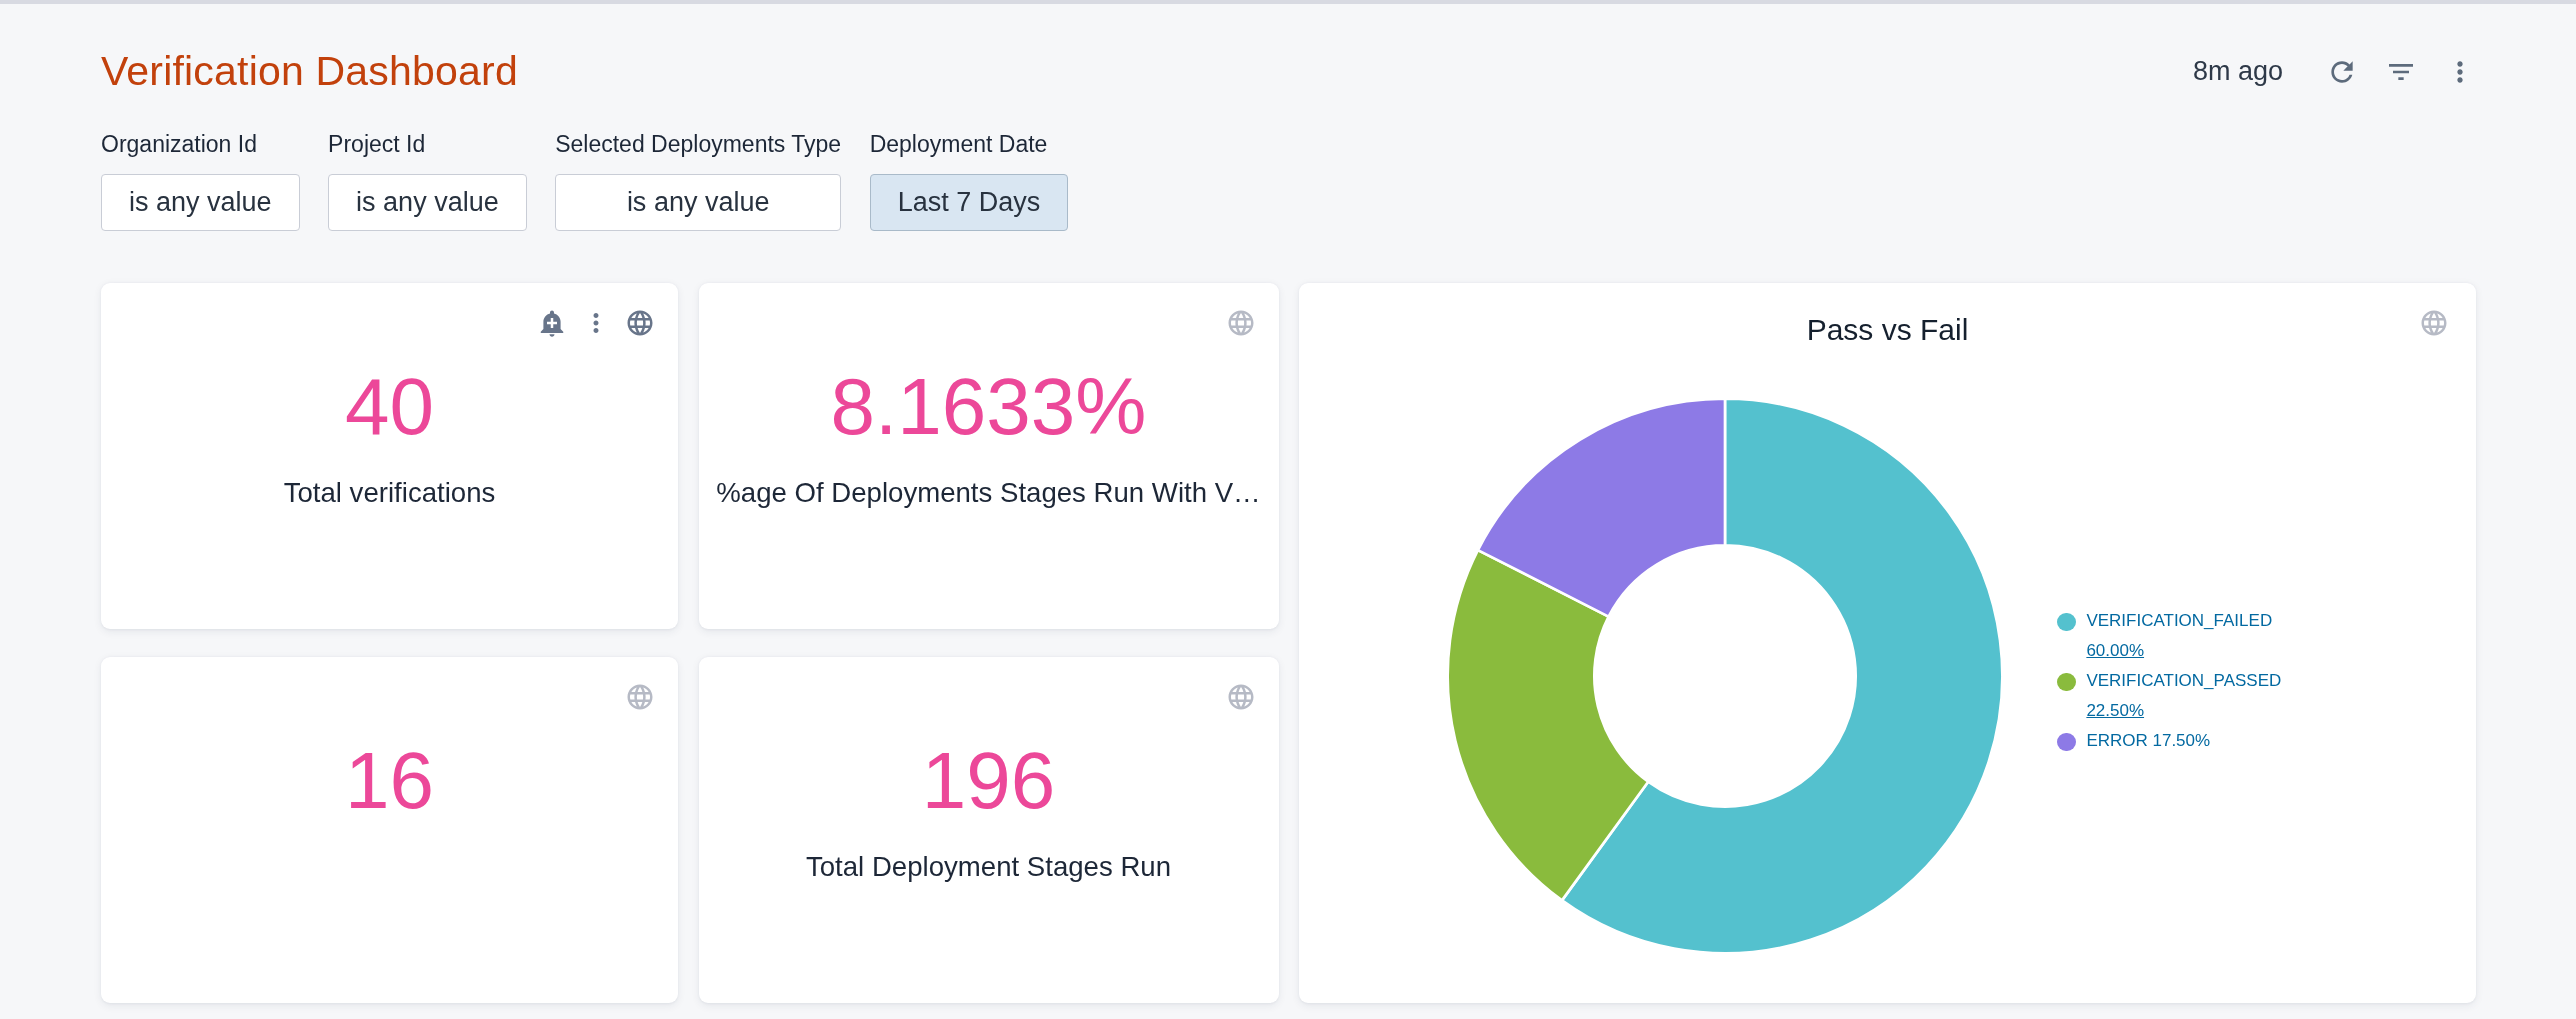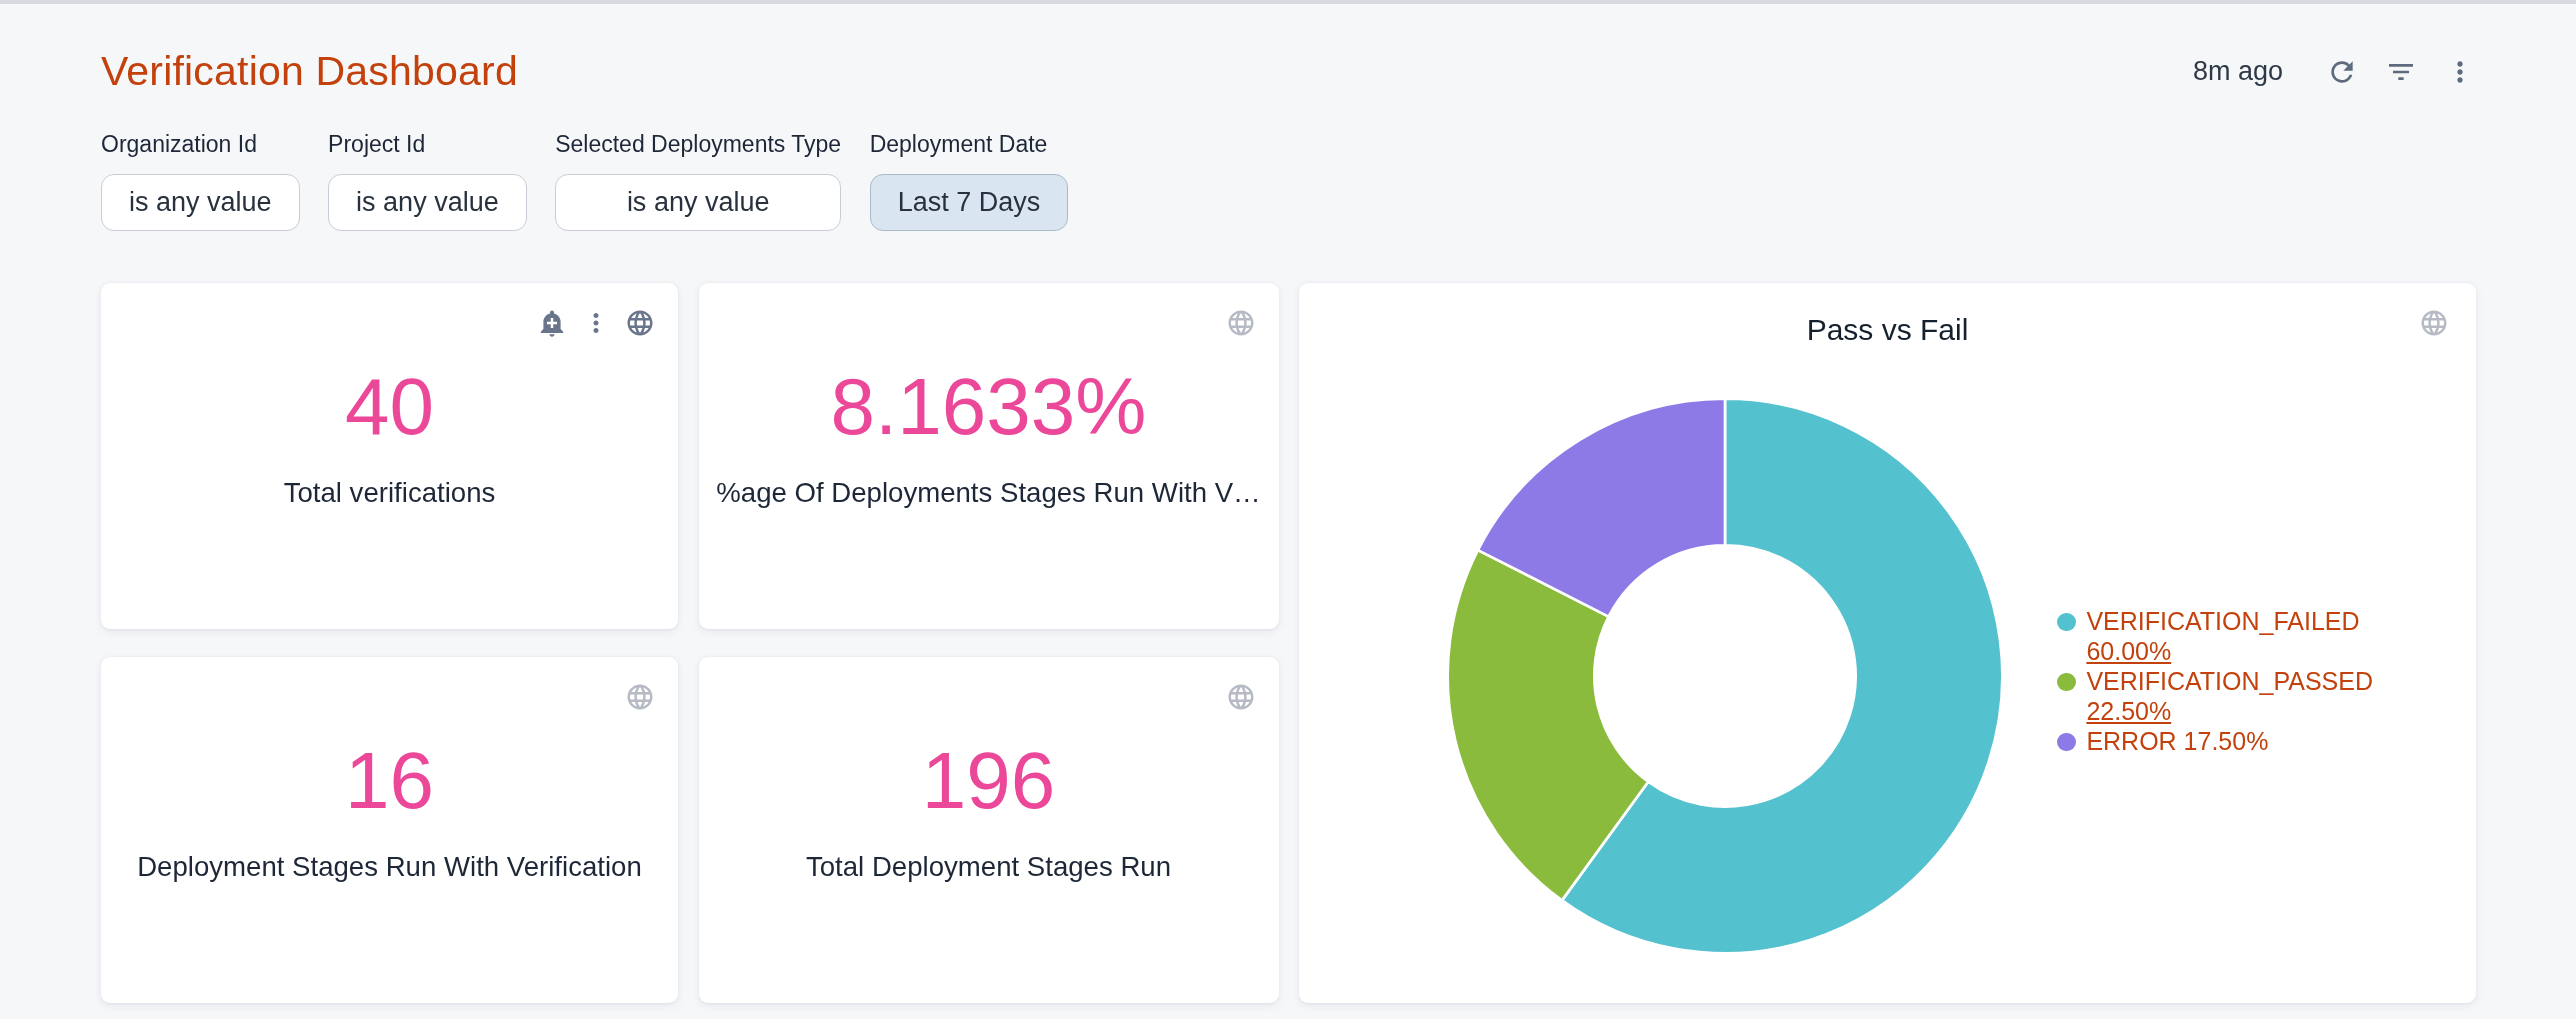--- a/index.html
+++ b/index.html
@@ -26,21 +26,21 @@
     display:flex; align-items:center; justify-content:center;
   }
   .icon-btn svg { width:32px; height:32px; fill:#5d6b7c; }
 
   
   .filters { margin-top:36px; display:flex; gap:28.5px; }
   .filter-group { display:flex; flex-direction:column; gap:16px; }
   .filter-label { font-size:23px; font-weight:500; color:#1d2737; }
   .filter-box {
     height:57px; min-width:188px; padding:0 27px;
-    background:#ffffff; border:1.8px solid #c9cdd6; border-radius:13px;
+    background:#ffffff; border:1.8px solid #c9cdd6; border-radius:4px;
     display:flex; align-items:center; justify-content:center;
     font-size:27px; color:#28323f; cursor:pointer;
     font-family:"Liberation Sans","DejaVu Sans",sans-serif;
   }
   .filter-box.active { background:#d9e6f2; border-color:#a9bac9; }
 
   
   .grid {
     margin-top:52px;
     display:grid;
@@ -71,21 +71,21 @@
   .chart-card { grid-column:3; grid-row:1 / span 2; }
   .chart-title {
     text-align:center; margin-top:30px;
     font-size:30px; font-weight:500; color:#15202e;
   }
   .chart-card .globe-badge { position:absolute; top:25px; right:27px; }
   .chart-card .globe-badge svg { width:30px; height:30px; fill:#b6bac5; }
   #donut-svg { position:absolute; left:146px; top:113px; width:560px; height:560px; }
   .chart-legend {
     position:absolute; left:758px; top:323px; width:391px;
-    list-style:none; font-size:25px; line-height:30px; color:#c2410c;
+    list-style:none; font-size:17px; line-height:30px; color:#0369a1;
   }
   .legend-item { display:flex; align-items:flex-start; cursor:pointer; }
   .legend-dot {
     width:18.7px; height:18.7px; border-radius:50%; flex:0 0 18.7px;
     margin:6.2px 10.7px 0 0;
   }
   .legend-pct-block { display:block;text-decoration:underline; }
 </style>
 </head>
 <body>
@@ -173,21 +173,20 @@
 
     <section class="card tile" style="grid-column:1;grid-row:2">
       <div class="tile-icons">
         <span class="icon-btn globe-badge">
           <svg viewBox="0 0 24 24">
               <path d="M11.99 2C6.47 2 2 6.48 2 12s4.47 10 9.99 10C17.52 22 22 17.52 22 12S17.52 2 11.99 2zm6.93 6h-2.95c-.32-1.25-.78-2.45-1.38-3.56 1.84.63 3.37 1.91 4.33 3.56zM12 4.04c.83 1.2 1.48 2.53 1.91 3.96h-3.82c.43-1.43 1.08-2.76 1.91-3.96zM4.26 14C4.1 13.36 4 12.69 4 12s.1-1.36.26-2h3.38c-.08.66-.14 1.32-.14 2 0 .68.06 1.34.14 2H4.26zm.82 2h2.95c.32 1.25.78 2.45 1.38 3.56-1.84-.63-3.37-1.9-4.33-3.56zm2.95-8H5.08c.96-1.66 2.49-2.93 4.33-3.56C8.81 5.55 8.35 6.75 8.03 8zM12 19.96c-.83-1.2-1.48-2.53-1.91-3.96h3.82c-.43 1.43-1.08 2.76-1.91 3.96zM14.34 14H9.66c-.09-.66-.16-1.32-.16-2 0-.68.07-1.35.16-2h4.68c.09.65.16 1.32.16 2 0 .68-.07 1.34-.16 2zm.25 5.56c.6-1.11 1.06-2.31 1.38-3.56h2.95c-.96 1.65-2.49 2.93-4.33 3.56zM16.36 14c.08-.66.14-1.32.14-2 0-.68-.06-1.34-.14-2h3.38c.16.64.26 1.31.26 2s-.1 1.36-.26 2h-3.38z"></path>
             </svg>
         </span>
       </div>
       <div class="tile-value">16</div>
-      <div class="tile-label">Deployment Stages Run With Verification</div>
     </section>
 
     <section class="card tile" style="grid-column:2;grid-row:2">
       <div class="tile-icons">
         <span class="icon-btn globe-badge">
           <svg viewBox="0 0 24 24">
               <path d="M11.99 2C6.47 2 2 6.48 2 12s4.47 10 9.99 10C17.52 22 22 17.52 22 12S17.52 2 11.99 2zm6.93 6h-2.95c-.32-1.25-.78-2.45-1.38-3.56 1.84.63 3.37 1.91 4.33 3.56zM12 4.04c.83 1.2 1.48 2.53 1.91 3.96h-3.82c.43-1.43 1.08-2.76 1.91-3.96zM4.26 14C4.1 13.36 4 12.69 4 12s.1-1.36.26-2h3.38c-.08.66-.14 1.32-.14 2 0 .68.06 1.34.14 2H4.26zm.82 2h2.95c.32 1.25.78 2.45 1.38 3.56-1.84-.63-3.37-1.9-4.33-3.56zm2.95-8H5.08c.96-1.66 2.49-2.93 4.33-3.56C8.81 5.55 8.35 6.75 8.03 8zM12 19.96c-.83-1.2-1.48-2.53-1.91-3.96h3.82c-.43 1.43-1.08 2.76-1.91 3.96zM14.34 14H9.66c-.09-.66-.16-1.32-.16-2 0-.68.07-1.35.16-2h4.68c.09.65.16 1.32.16 2 0 .68-.07 1.34-.16 2zm.25 5.56c.6-1.11 1.06-2.31 1.38-3.56h2.95c-.96 1.65-2.49 2.93-4.33 3.56zM16.36 14c.08-.66.14-1.32.14-2 0-.68-.06-1.34-.14-2h3.38c.16.64.26 1.31.26 2s-.1 1.36-.26 2h-3.38z"></path>
             </svg>
         </span>
       </div>

